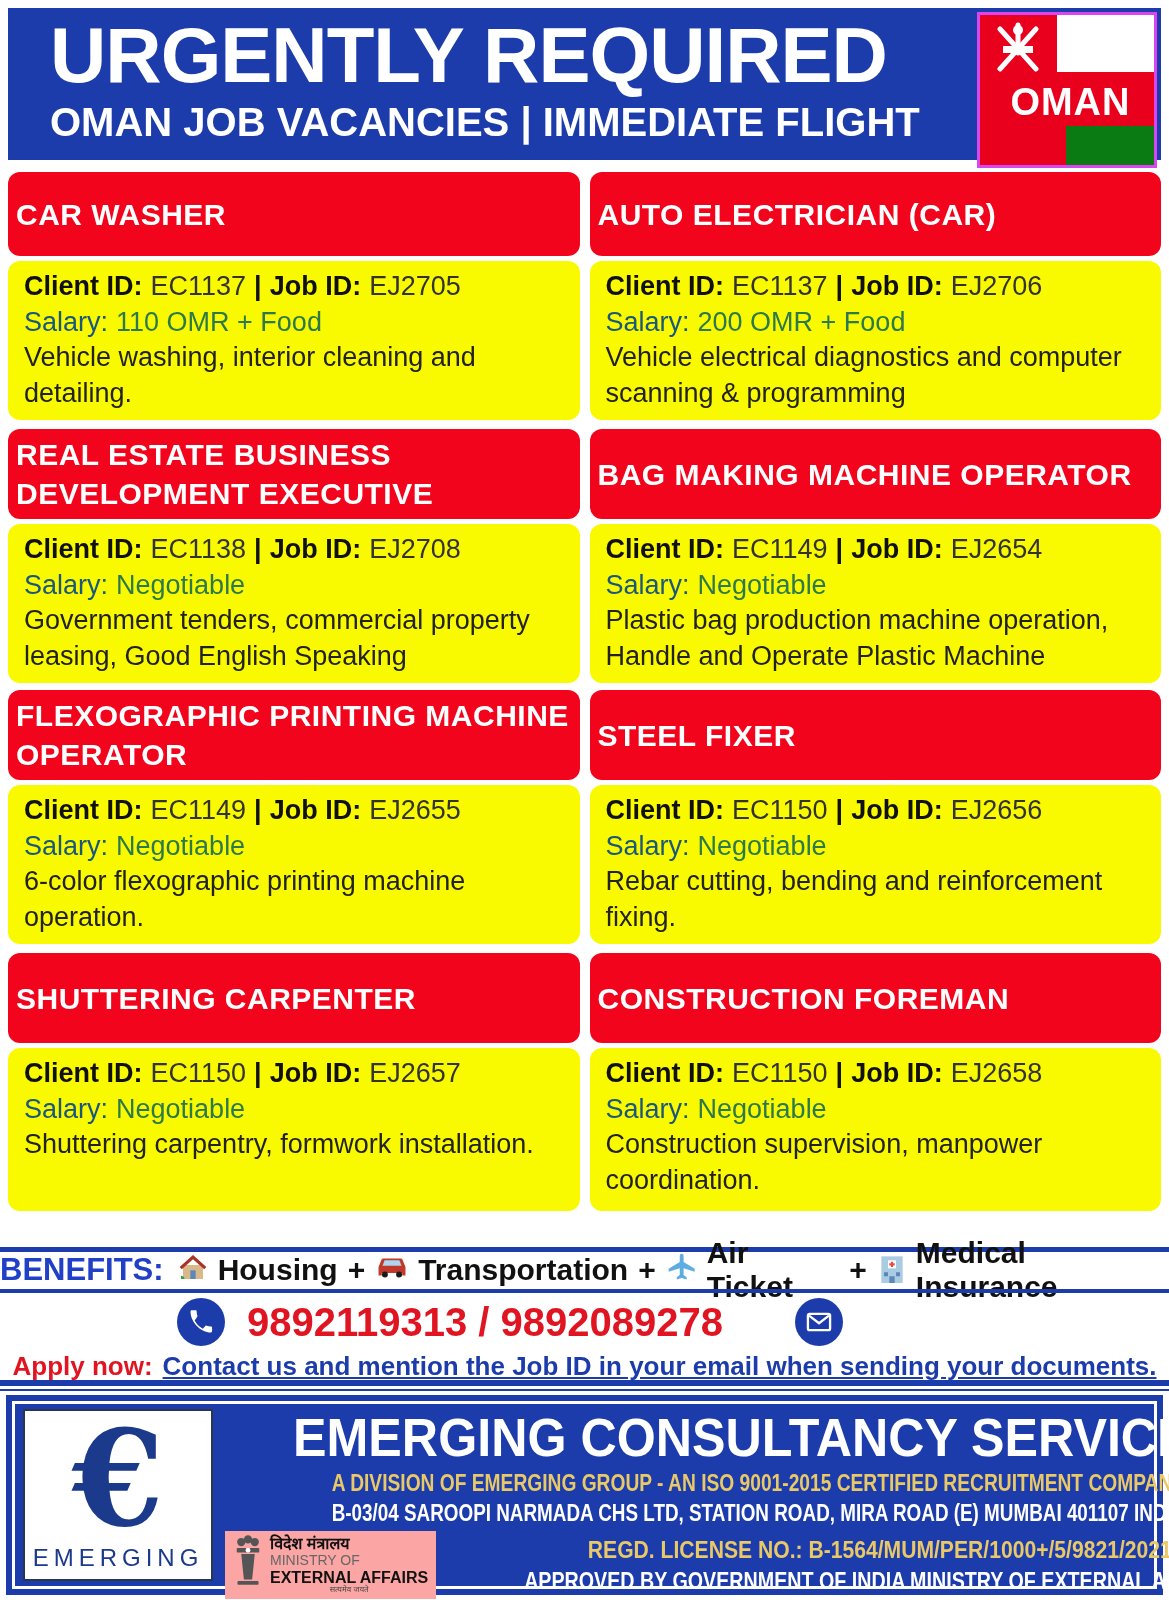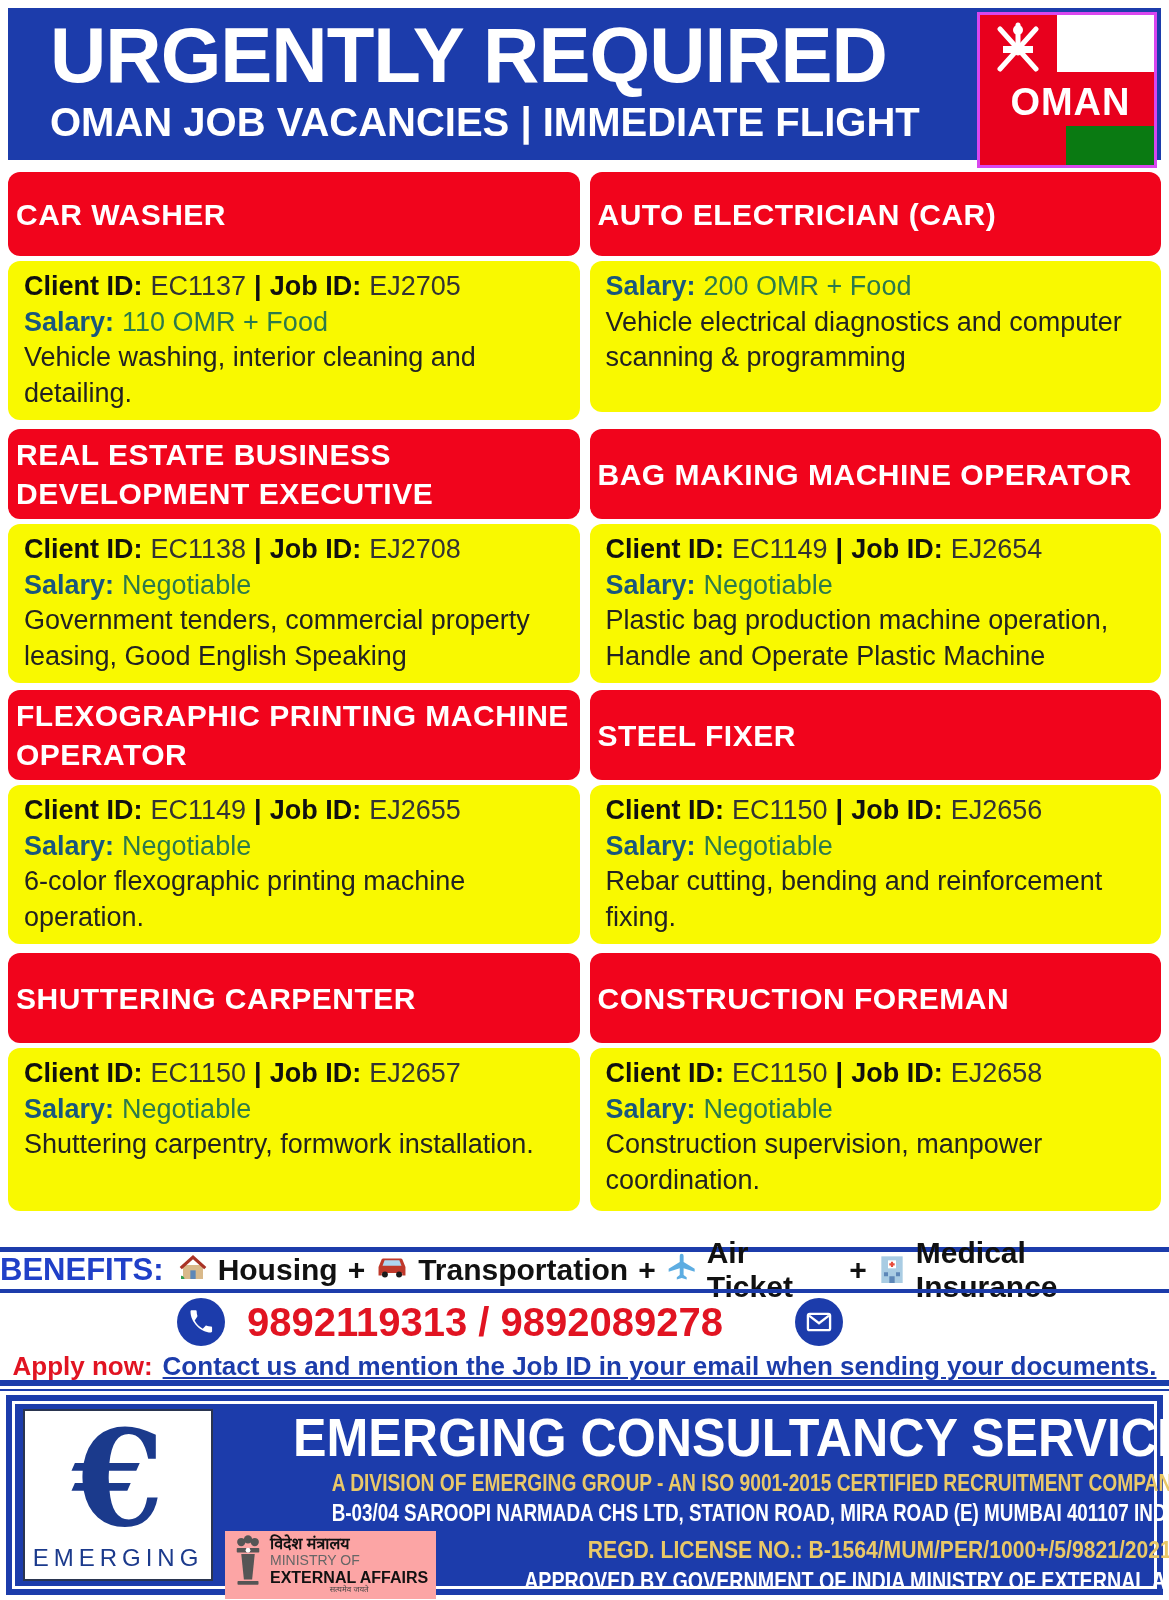--- a/index.html
+++ b/index.html
@@ -37,21 +37,21 @@
     line-height:1.3;display:flex;align-items:center;padding:4px 8px;box-sizing:border-box;
     letter-spacing:.5px;min-height:84px;
   }
   .r2 .card-h,.r3 .card-h,.r4 .card-h{min-height:90px;}
   .card-b{
     background:#f9f900;border-radius:12px;margin-top:5px;flex:1;
     padding:8px 16px;font-size:27px;line-height:1.32;color:#222;box-sizing:border-box;
   }
   .lbl{font-weight:bold;color:#101010;margin-right:8px;}
   .val{color:#333;margin-right:8px;}
-  .sal-l{font-weight:bold;color:#19577d;margin-right:8px;}
+  .sal-l{font-weight:normal;color:#19577d;margin-right:8px;}
   .sal-v{color:#2c7a4b;}
   .desc{color:#222;}
   
   .rule{position:absolute;left:0;width:1169px;background:#1c3cab;}
   .rule-a{top:1247px;height:5px;}
   .rule-b{top:1289px;height:4px;}
   .benefits{
     position:absolute;top:1251px;left:0;width:1169px;height:38px;
     display:flex;align-items:center;justify-content:center;gap:9px;
     font-size:30px;font-weight:bold;color:#111;
@@ -142,20 +142,21 @@
     <div class="card-b">
       <div><span class="lbl">Client ID:</span><span class="val">EC1137</span><span class="lbl">|</span><span class="lbl">Job ID:</span><span class="val">EJ2705</span></div>
       <div><span class="sal-l">Salary:</span><span class="sal-v">110 OMR + Food</span></div>
       <div class="desc">Vehicle washing, interior cleaning and detailing.</div>
     </div>
   </div>
 
   <div class="card r1">
     <div class="card-h">AUTO ELECTRICIAN (CAR)</div>
     <div class="card-b">
+      <div><span class="lbl">Client ID:</span><span class="val">EC1137</span><span class="lbl">|</span><span class="lbl">Job ID:</span><span class="val">EJ2706</span></div>
       <div><span class="sal-l">Salary:</span><span class="sal-v">200 OMR + Food</span></div>
       <div class="desc">Vehicle electrical diagnostics and computer scanning &amp; programming</div>
     </div>
   </div>
 
   <div class="card r2">
     <div class="card-h">REAL ESTATE BUSINESS DEVELOPMENT EXECUTIVE</div>
     <div class="card-b">
       <div><span class="lbl">Client ID:</span><span class="val">EC1138</span><span class="lbl">|</span><span class="lbl">Job ID:</span><span class="val">EJ2708</span></div>
       <div><span class="sal-l">Salary:</span><span class="sal-v">Negotiable</span></div>

